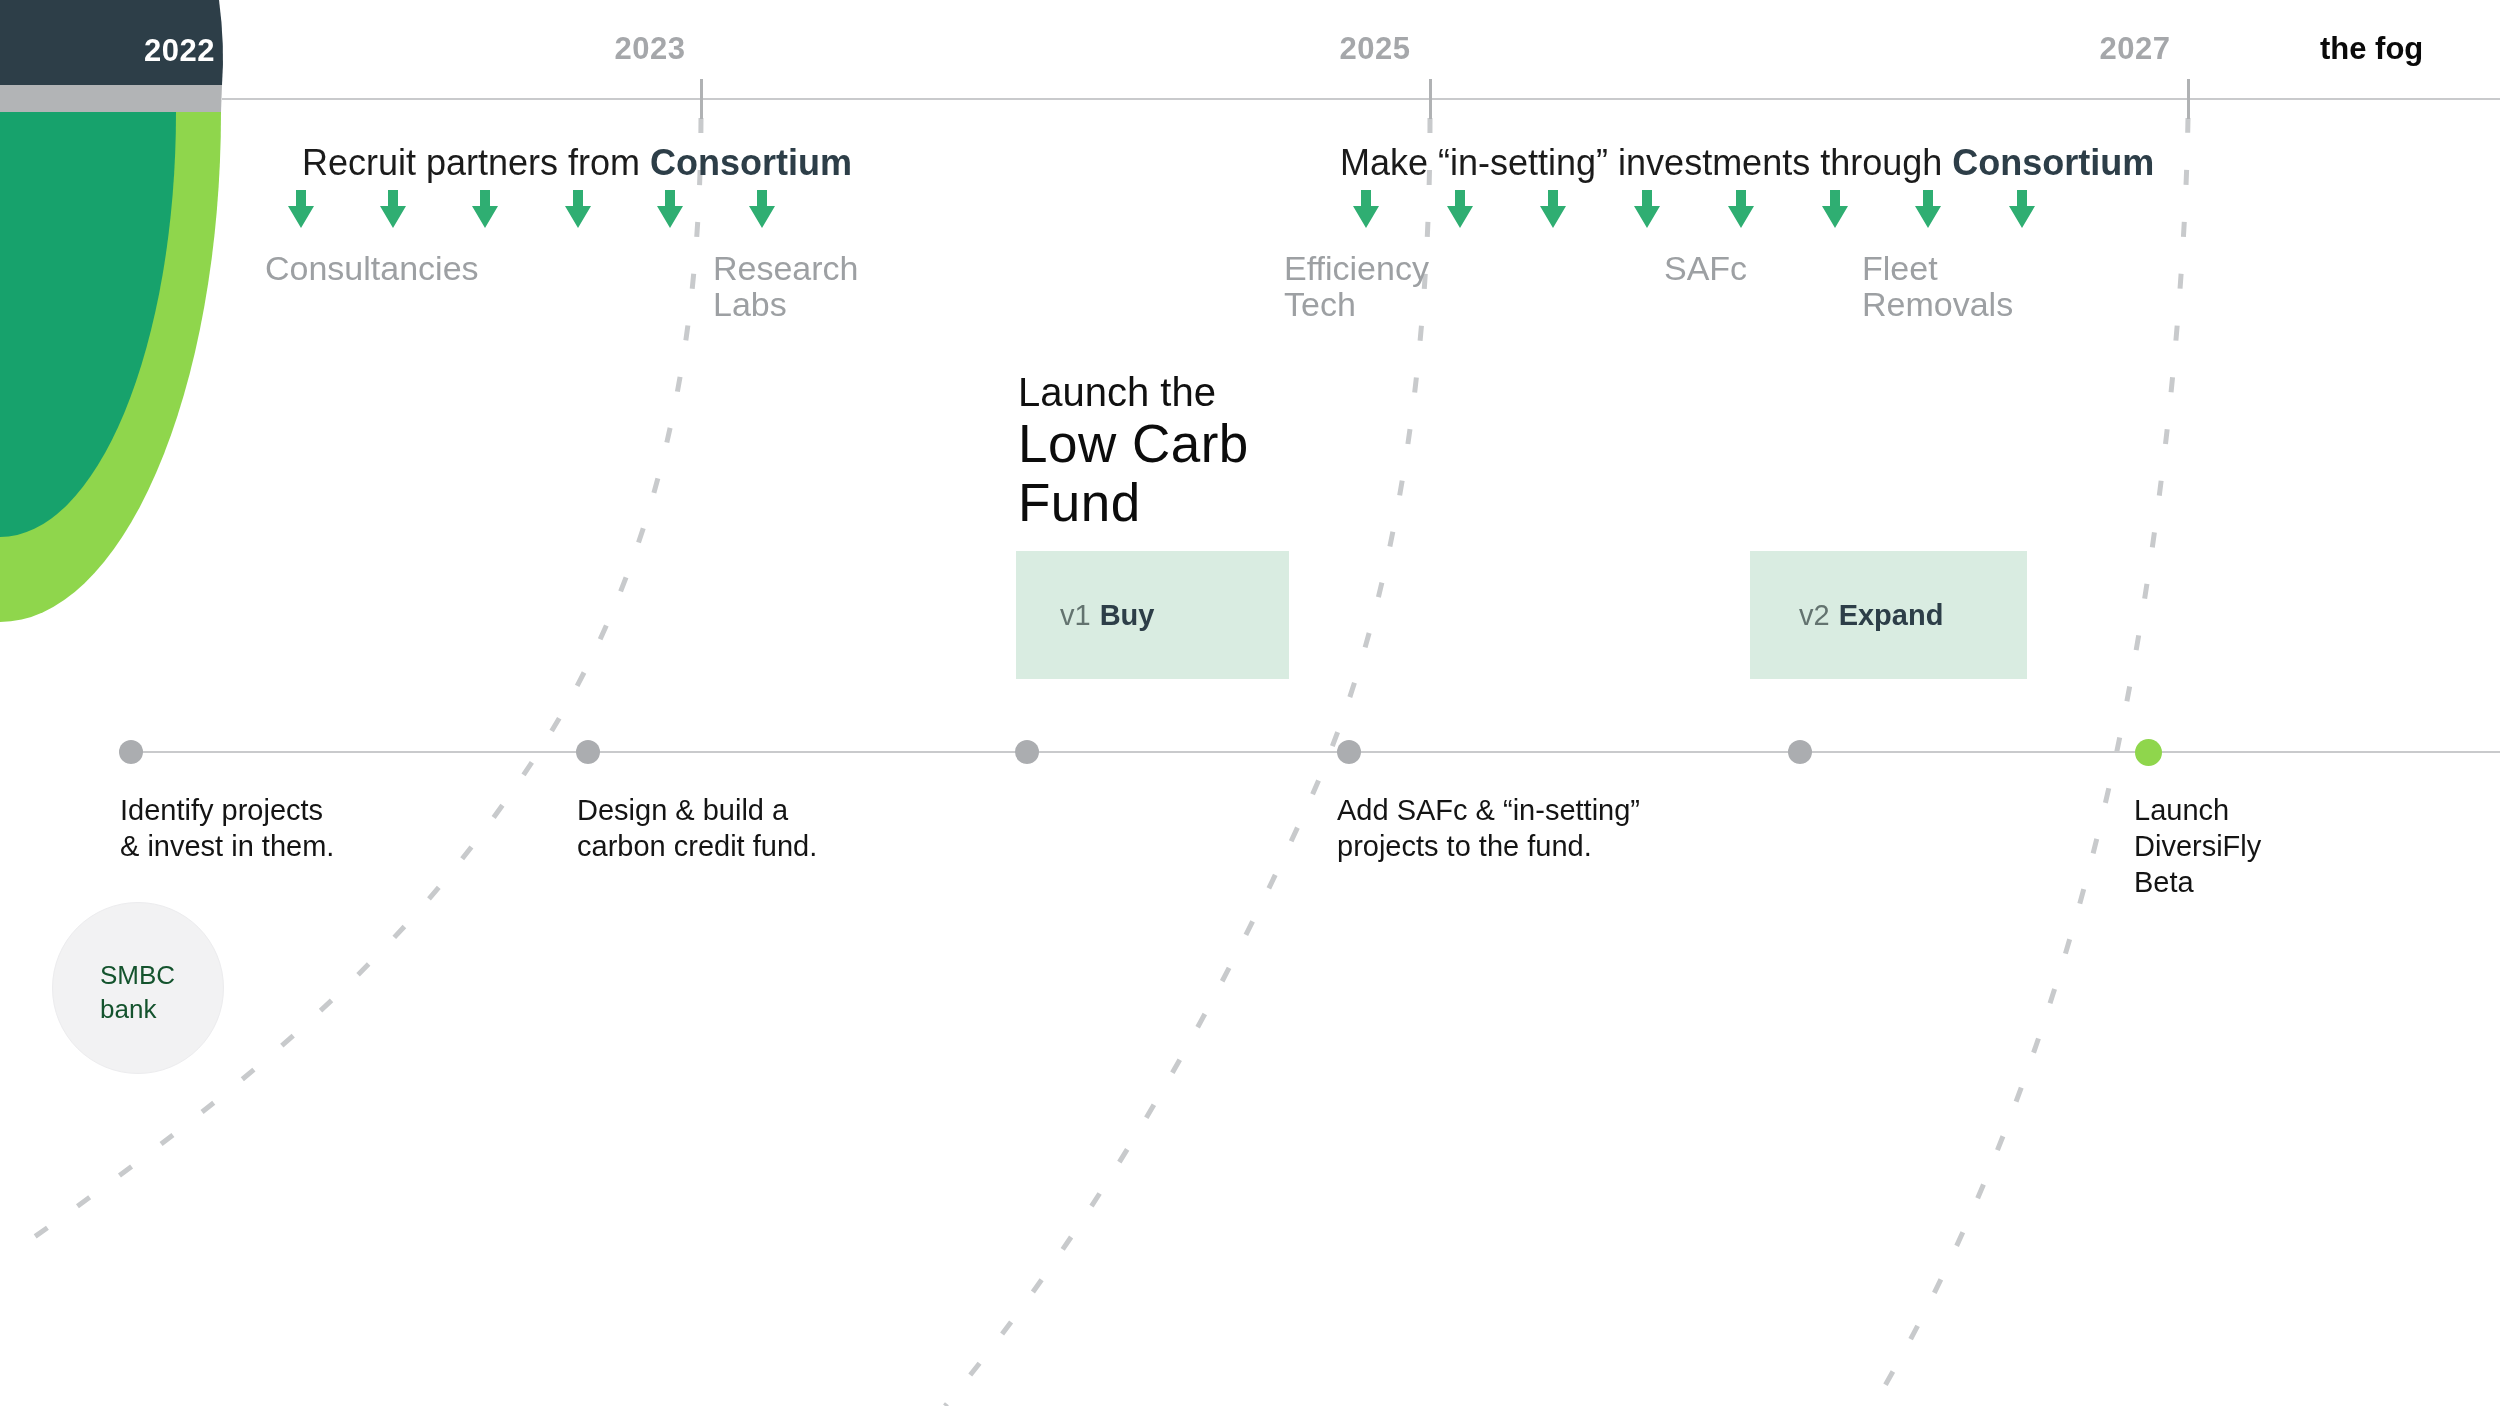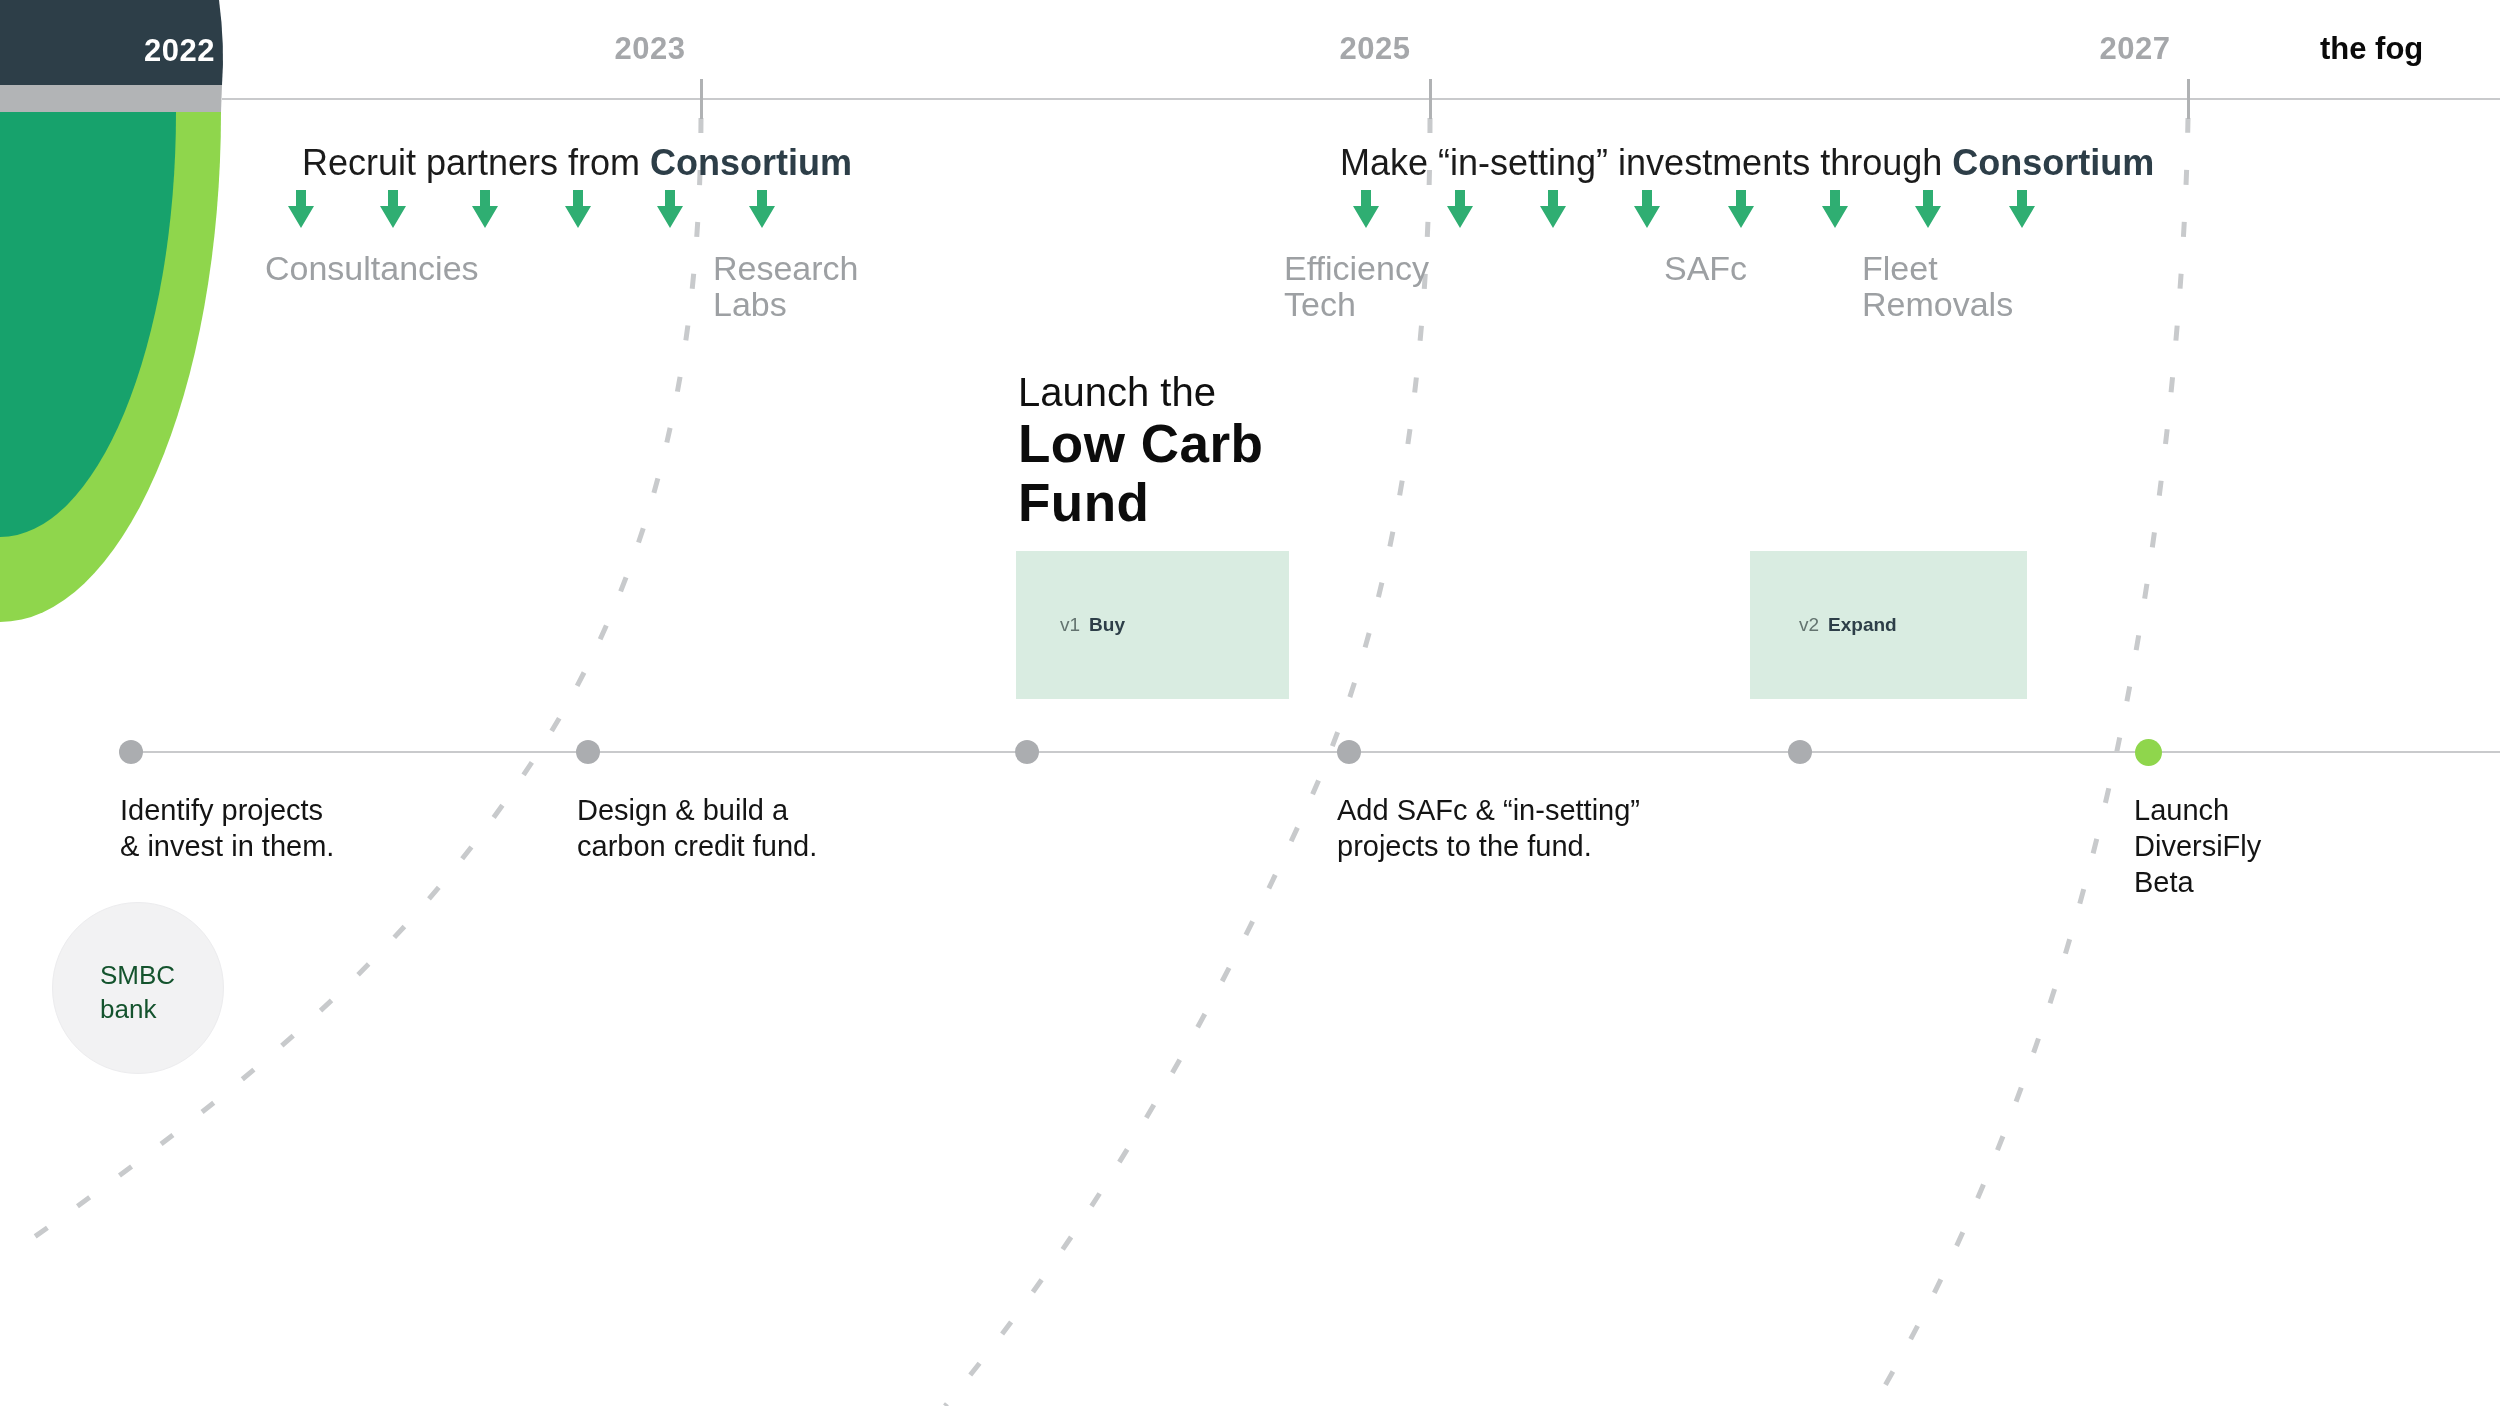--- a/index.html
+++ b/index.html
@@ -22,24 +22,24 @@
              font-weight:700;color:#0a0a0a}
 
   
   .row-heading{top:142px;font-size:36px;color:#1b1b1b;white-space:nowrap}
   .row-heading b{color:#2d3e48;font-weight:700}
   .arrow-row{top:190px;display:flex;justify-content:space-between;align-items:flex-start}
   .gray-label{top:250px;font-size:34px;line-height:36px;color:#9da0a3;white-space:pre-line}
 
   
   .fund-intro{left:1018px;top:370px;font-size:40px;font-weight:400;color:#101010}
-  .fund-title{left:1018px;top:414px;font-size:53px;line-height:59px;font-weight:700;
+  .fund-title{left:1018px;top:414px;font-size:53px;line-height:59px;font-weight:400;
               color:#0c0c0c;white-space:pre-line;letter-spacing:.5px}
-  .v-box{top:551px;height:148px;background:#d9ece1;display:flex;align-items:center;
-         font-size:19px}
+  .v-box{top:551px;height:128px;background:#d9ece1;display:flex;align-items:center;
+         font-size:29px}
   .v-box .v-tag{color:#63736f;font-weight:400;margin-right:9px}
   .v-box .v-action{color:#2d3e48;font-weight:700}
   .v1{left:1016px;width:229px;padding-left:44px}
   .v2{left:1750px;width:228px;padding-left:49px}
 
   
   .timeline-line{left:131px;top:751px;width:2369px;height:2px;background:#c9cacc}
   .dot{width:24px;height:24px;border-radius:50%;background:#abadb0;top:740px}
   .dot-active{width:27px;height:27px;border-radius:50%;background:#8fd64c;top:739px}
   .milestone{top:792px;font-size:29px;line-height:36px;color:#141414;white-space:pre-line}

